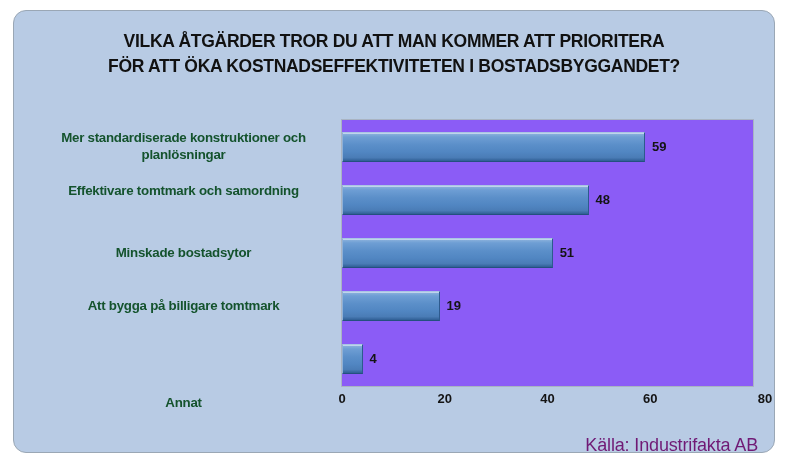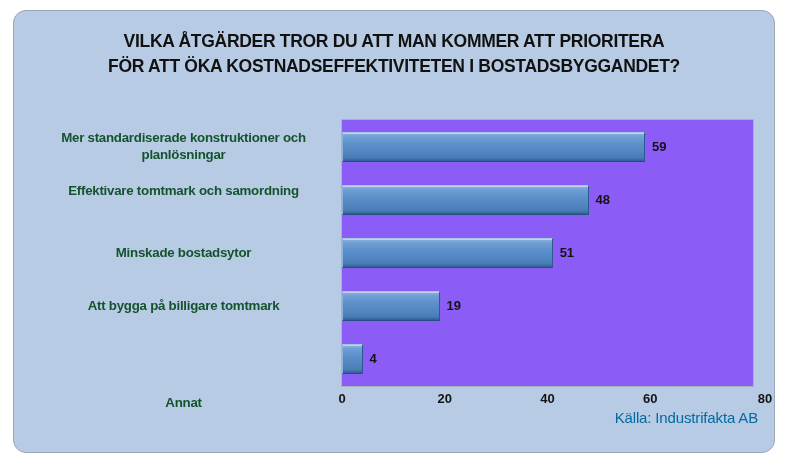--- a/index.html
+++ b/index.html
@@ -123,23 +123,23 @@
     left: 16px;
     top: 414px;
     font-size: 12.6px;
     color: #1b1b1b;
     letter-spacing: -0.15px;
     white-space: nowrap;
   }
   #footer-source {
     position: absolute;
     right: 16px;
-    top: 398px;
-    font-size: 15px;
-    color: #0369a1;
+    top: 424px;
+    font-size: 18px;
+    color: #701a75;
     letter-spacing: -0.15px;
     white-space: nowrap;
   }
 </style>
 </head>
 <body>
 
 <div id="chart-card">
 
   <div id="chart-title">

